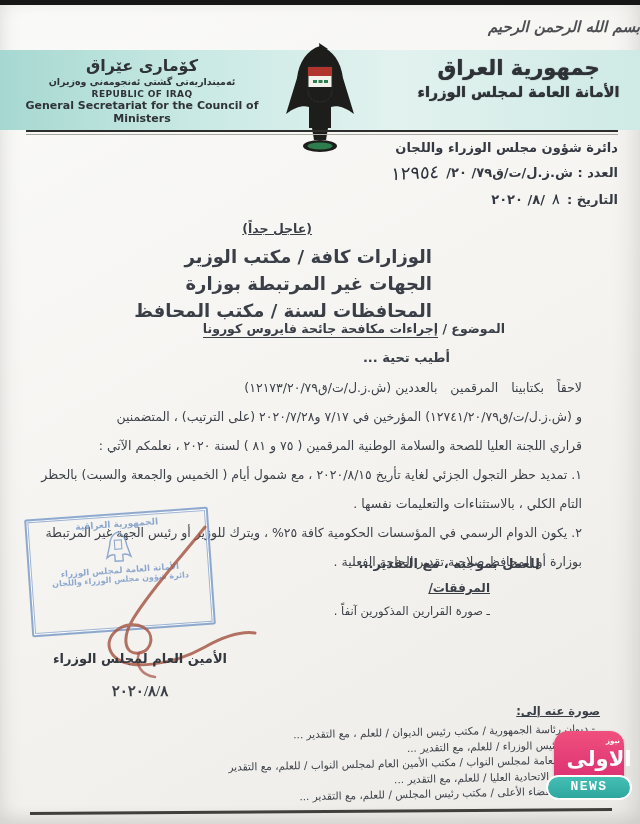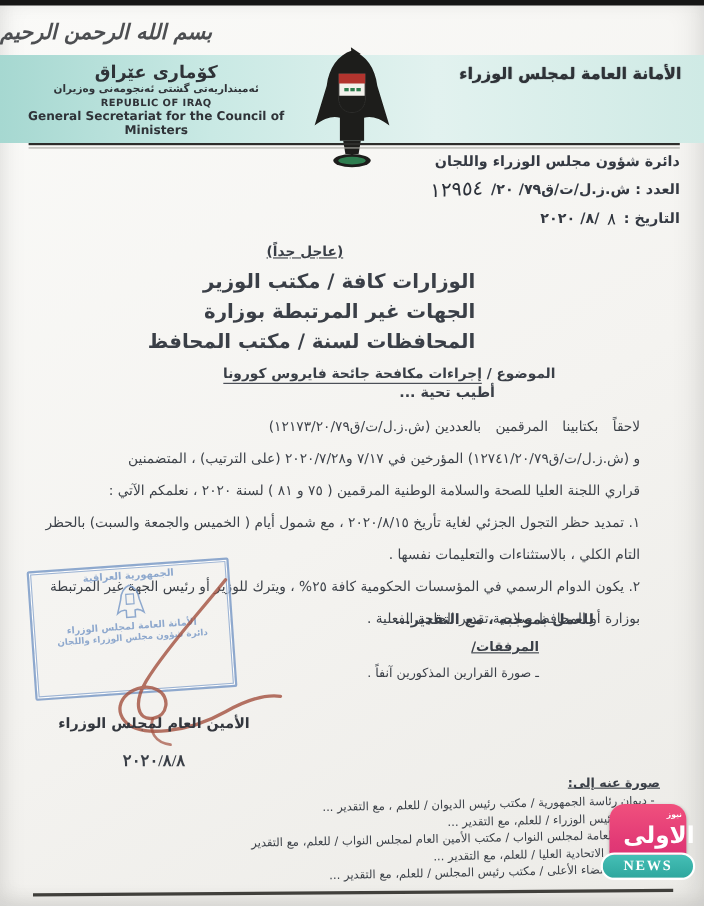--- a/index.html
+++ b/index.html
@@ -1,21 +1,21 @@
 <!DOCTYPE html>
 <html lang="ar"><head>
 <meta charset="utf-8">
 <style>
   html,body{margin:0;padding:0;}
   body{width:640px;height:824px;overflow:hidden;background:#9a9a98;font-family:"DejaVu Sans",sans-serif;}
   .page{position:relative;width:640px;height:824px;background:linear-gradient(150deg,#fafaf8 0%,#f4f3f0 55%,#ecebe7 100%);
         box-shadow:inset -10px 0 22px rgba(0,0,0,.07), inset 0 -8px 16px rgba(0,0,0,.05), inset 10px 0 18px rgba(0,0,0,.04);
         color:#3a3f47;}
   .topbar{position:absolute;top:0;left:0;width:640px;height:5px;background:#161616;}
-  .bismillah{position:absolute;top:18px;left:0;right:0;text-align:left;font-size:19px;font-weight:bold;color:#4d4f52;
+  .bismillah{position:absolute;top:18px;left:0;right:0;text-align:right;font-size:15px;font-weight:bold;color:#4d4f52;
              font-style:italic;letter-spacing:1px;}
   .band{position:absolute;top:50px;left:0;width:640px;height:80px;
         background:linear-gradient(90deg,#a6d8d1 0%,#c9e9e4 30%,#e2f2ef 62%,#cfeae5 100%);}
   .rule-double{position:absolute;top:130px;left:26px;right:22px;height:6px;border-top:2.5px solid #2d2d2b;}
   .rule-double::after{content:"";display:block;margin-top:2px;border-top:1px solid #a9a9a3;}
   .hdr-right{position:absolute;top:56px;right:14px;width:215px;text-align:center;color:#2e3237;direction:rtl;}
   .hdr-right .l1{font-size:21px;font-weight:bold;text-shadow:0 0 1px #2e3237;}
   .hdr-right .l2{font-size:14.5px;font-weight:bold;margin-top:4px;text-shadow:0 0 1px #2e3237;}
   .hdr-left{position:absolute;top:56px;left:22px;width:240px;text-align:center;color:#2f3338;}
   .hdr-left .k1{font-size:16px;font-weight:bold;direction:rtl;}
@@ -24,21 +24,21 @@
   .hdr-left .e2{font-size:11px;font-weight:bold;}
   .emblem{position:absolute;top:42px;left:275px;width:90px;height:112px;}
   .refblock{position:absolute;top:140px;right:22px;direction:rtl;text-align:right;color:#343942;}
   .refblock .dept{font-size:13px;font-weight:bold;}
   .refline{display:flex;direction:rtl;align-items:center;gap:7px;margin-top:7px;font-size:13px;font-weight:bold;}
   .hand{font-family:"DejaVu Sans",sans-serif;font-weight:normal;font-size:18px;color:#2c313a;
         transform:rotate(-3deg) skewX(-6deg);letter-spacing:1.5px;}
   .hand.small{font-size:15px;}
   .urgent{position:absolute;top:221px;right:328px;font-size:12.5px;font-weight:bold;text-decoration:underline;direction:rtl;}
   .addressees{position:absolute;top:243px;right:208px;direction:rtl;text-align:right;font-size:18px;font-weight:bold;line-height:27px;}
-  .subject{position:absolute;top:332px;right:135px;direction:rtl;font-size:12.5px;font-weight:bold;padding-left:29px;}
+  .subject{position:absolute;top:321px;right:135px;direction:rtl;font-size:12.5px;font-weight:bold;padding-left:29px;}
   .subject .st{border-bottom:1.5px solid #3a3f47;padding-bottom:1px;}
   .greeting{position:absolute;top:350px;right:190px;font-size:13px;font-weight:bold;direction:rtl;}
   .bodytext{position:absolute;top:373px;left:35px;right:58px;direction:rtl;text-align:right;font-size:12.5px;line-height:29px;color:#3d4249;}
   .bodytext .stretch{letter-spacing:3.5px;word-spacing:9px;}
   .closing{position:absolute;top:556px;right:100px;font-size:13px;font-weight:bold;direction:rtl;}
   .attach{position:absolute;top:581px;right:150px;direction:rtl;text-align:right;}
   .attach .al{font-size:12px;font-weight:bold;text-decoration:underline;}
   .attach .ai{font-size:11.5px;margin-top:9px;}
   .stamp{position:absolute;top:513px;left:28px;width:184px;height:118px;transform:rotate(-4deg);
          border:2px solid #7d9cc8;border-radius:2px;box-shadow:inset 0 0 0 1px #fff, inset 0 0 0 2px #8ea9cf;
@@ -56,21 +56,21 @@
   .footrule{position:absolute;top:810px;left:30px;right:28px;height:2.5px;background:#403f3b;transform:rotate(-.4deg);}
   .newslogo{position:absolute;top:731px;right:6px;width:92px;height:56px;z-index:30;}
   .newslogo .sq{position:absolute;top:0;right:10px;width:70px;height:62px;border-radius:14px;
                 background:linear-gradient(180deg,#f0507d 0%,#e23a76 55%,#d62e72 100%);
                 box-shadow:0 1px 3px rgba(0,0,0,.25);}
   .newslogo .ar{position:absolute;top:16px;right:0;width:70px;text-align:center;color:#fff;font-size:21px;font-weight:bold;direction:rtl;}
   .newslogo .tiny{position:absolute;top:6px;right:14px;color:#fff;font-size:7px;font-weight:bold;direction:rtl;}
   .newslogo .pill{position:absolute;top:44px;right:2px;width:86px;height:25px;border-radius:14px;border:2.5px solid #fff;
                   background:linear-gradient(180deg,#45bfb6 0%,#2ea79e 100%);box-sizing:border-box;
                   color:#fff;font-size:13px;font-weight:bold;letter-spacing:1.5px;text-align:center;line-height:20px;
-                  font-family:Liberation Serif, serif;}
+                  font-family:Liberation Mono, monospace;}
 </style>
 </head>
 <body>
 
 <div class="page">
   <div class="topbar"></div>
 
   <div class="bismillah">بسم الله الرحمن الرحيم</div>
 
   <div class="band"></div>
@@ -85,20 +85,21 @@
       <rect x="38" y="38" width="4" height="3" fill="#2e7d4f"></rect>
       <rect x="43.5" y="38" width="4" height="3" fill="#2e7d4f"></rect>
       <rect x="49" y="38" width="4" height="3" fill="#2e7d4f"></rect>
       <path d="M33 45 L57 45 L57 48 C57 55 52 60 45 60 C38 60 33 55 33 48 Z" fill="#1d1d1b"></path>
     </g>
     <ellipse cx="45" cy="104" rx="17" ry="6" fill="#1d1d1b"></ellipse>
     <ellipse cx="45" cy="104" rx="12.5" ry="3.5" fill="#2e7d4f"></ellipse>
   </svg>
 
   <div class="hdr-right">
+    <div class="l1">جمهورية العراق</div>
     <div class="l2">الأمانة العامة لمجلس الوزراء</div>
   </div>
 
   <div class="hdr-left">
     <div class="k1">کۆماری عێراق</div>
     <div class="k2">ئەمینداریەتی گشتی ئەنجومەنی وەزیران</div>
     <div class="e1">REPUBLIC OF IRAQ</div>
     <div class="e2">General Secretariat for the Council of Ministers</div>
   </div>
 

